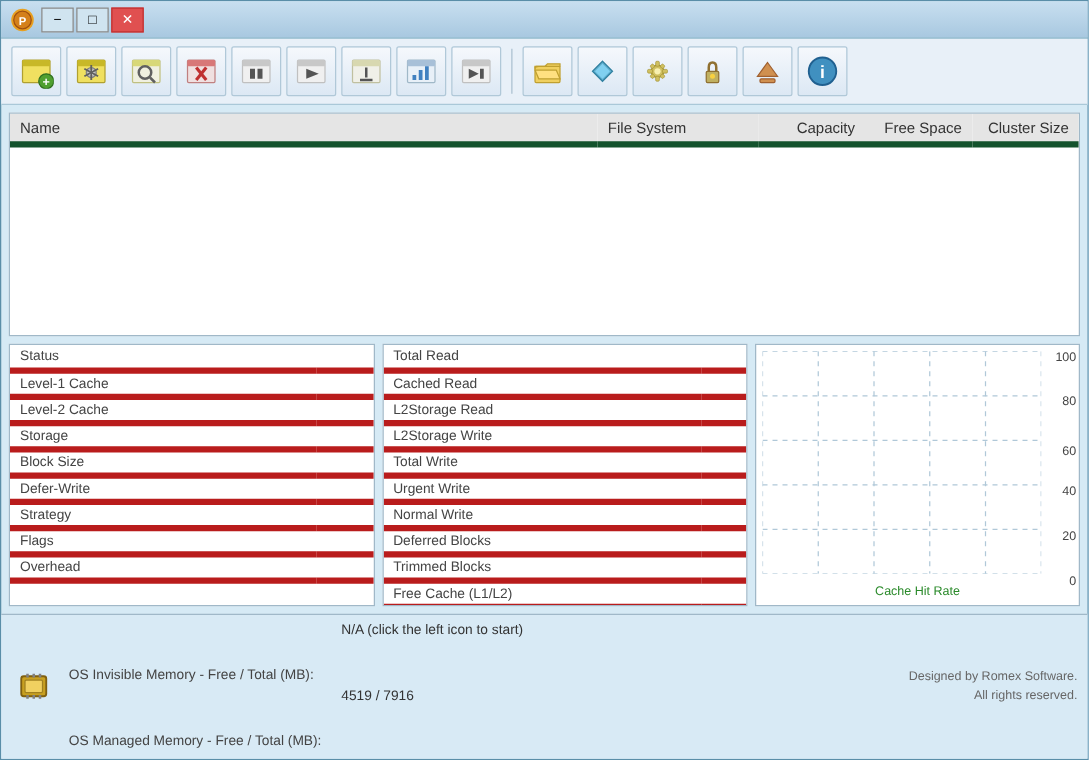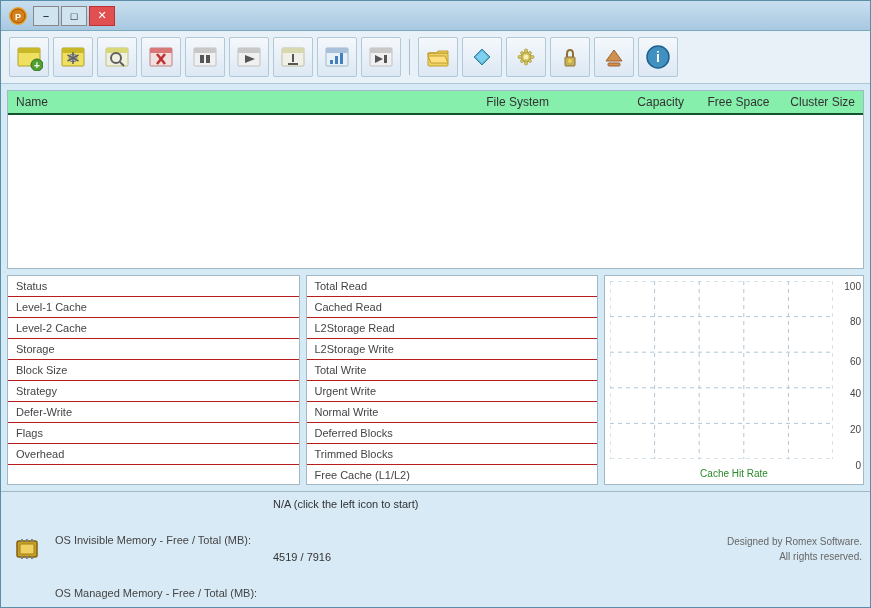--- a/index.html
+++ b/index.html
@@ -99,22 +99,22 @@
       background: white;
       border: 1px solid #a0b8c8;
       flex: 1;
       overflow: hidden;
     }
     .disk-table {
       width: 100%;
       border-collapse: collapse;
     }
     .disk-table th {
-      background: #86efac;
-      border-bottom: 2px solid #14532d;
+      background: #e5e5e5;
+      border-bottom: 5px solid #14532d;
       padding: 4px 8px;
       text-align: left;
       font-weight: normal;
       color: #333;
       font-size: 12px;
     }
     .stats-row {
       display: flex;
       gap: 6px;
       height: 210px;
@@ -125,21 +125,21 @@
       flex: 1;
       padding: 0;
       overflow: hidden;
     }
     .stats-table {
       width: 100%;
       border-collapse: collapse;
     }
     .stats-table td {
       padding: 2px 8px;
-      border-bottom: 1px solid #b91c1c;
+      border-bottom: 5px solid #b91c1c;
       font-size: 11px;
       color: #333;
       height: 21px;
     }
     .stats-table td:first-child {
       color: #444;
       white-space: nowrap;
     }
     .chart-panel {
       background: white;
@@ -417,25 +417,25 @@
               </tr>
               <tr>
                 <td>   Storage</td>
                 <td></td>
               </tr>
               <tr>
                 <td>Block Size</td>
                 <td></td>
               </tr>
               <tr>
+                <td>Defer-Write</td>
+                <td></td>
+              </tr>
+              <tr>
                 <td>Strategy</td>
-                <td></td>
-              </tr>
-              <tr>
-                <td>Defer-Write</td>
                 <td></td>
               </tr>
               <tr>
                 <td>   Flags</td>
                 <td></td>
               </tr>
               <tr>
                 <td>Overhead</td>
                 <td></td>
               </tr>

